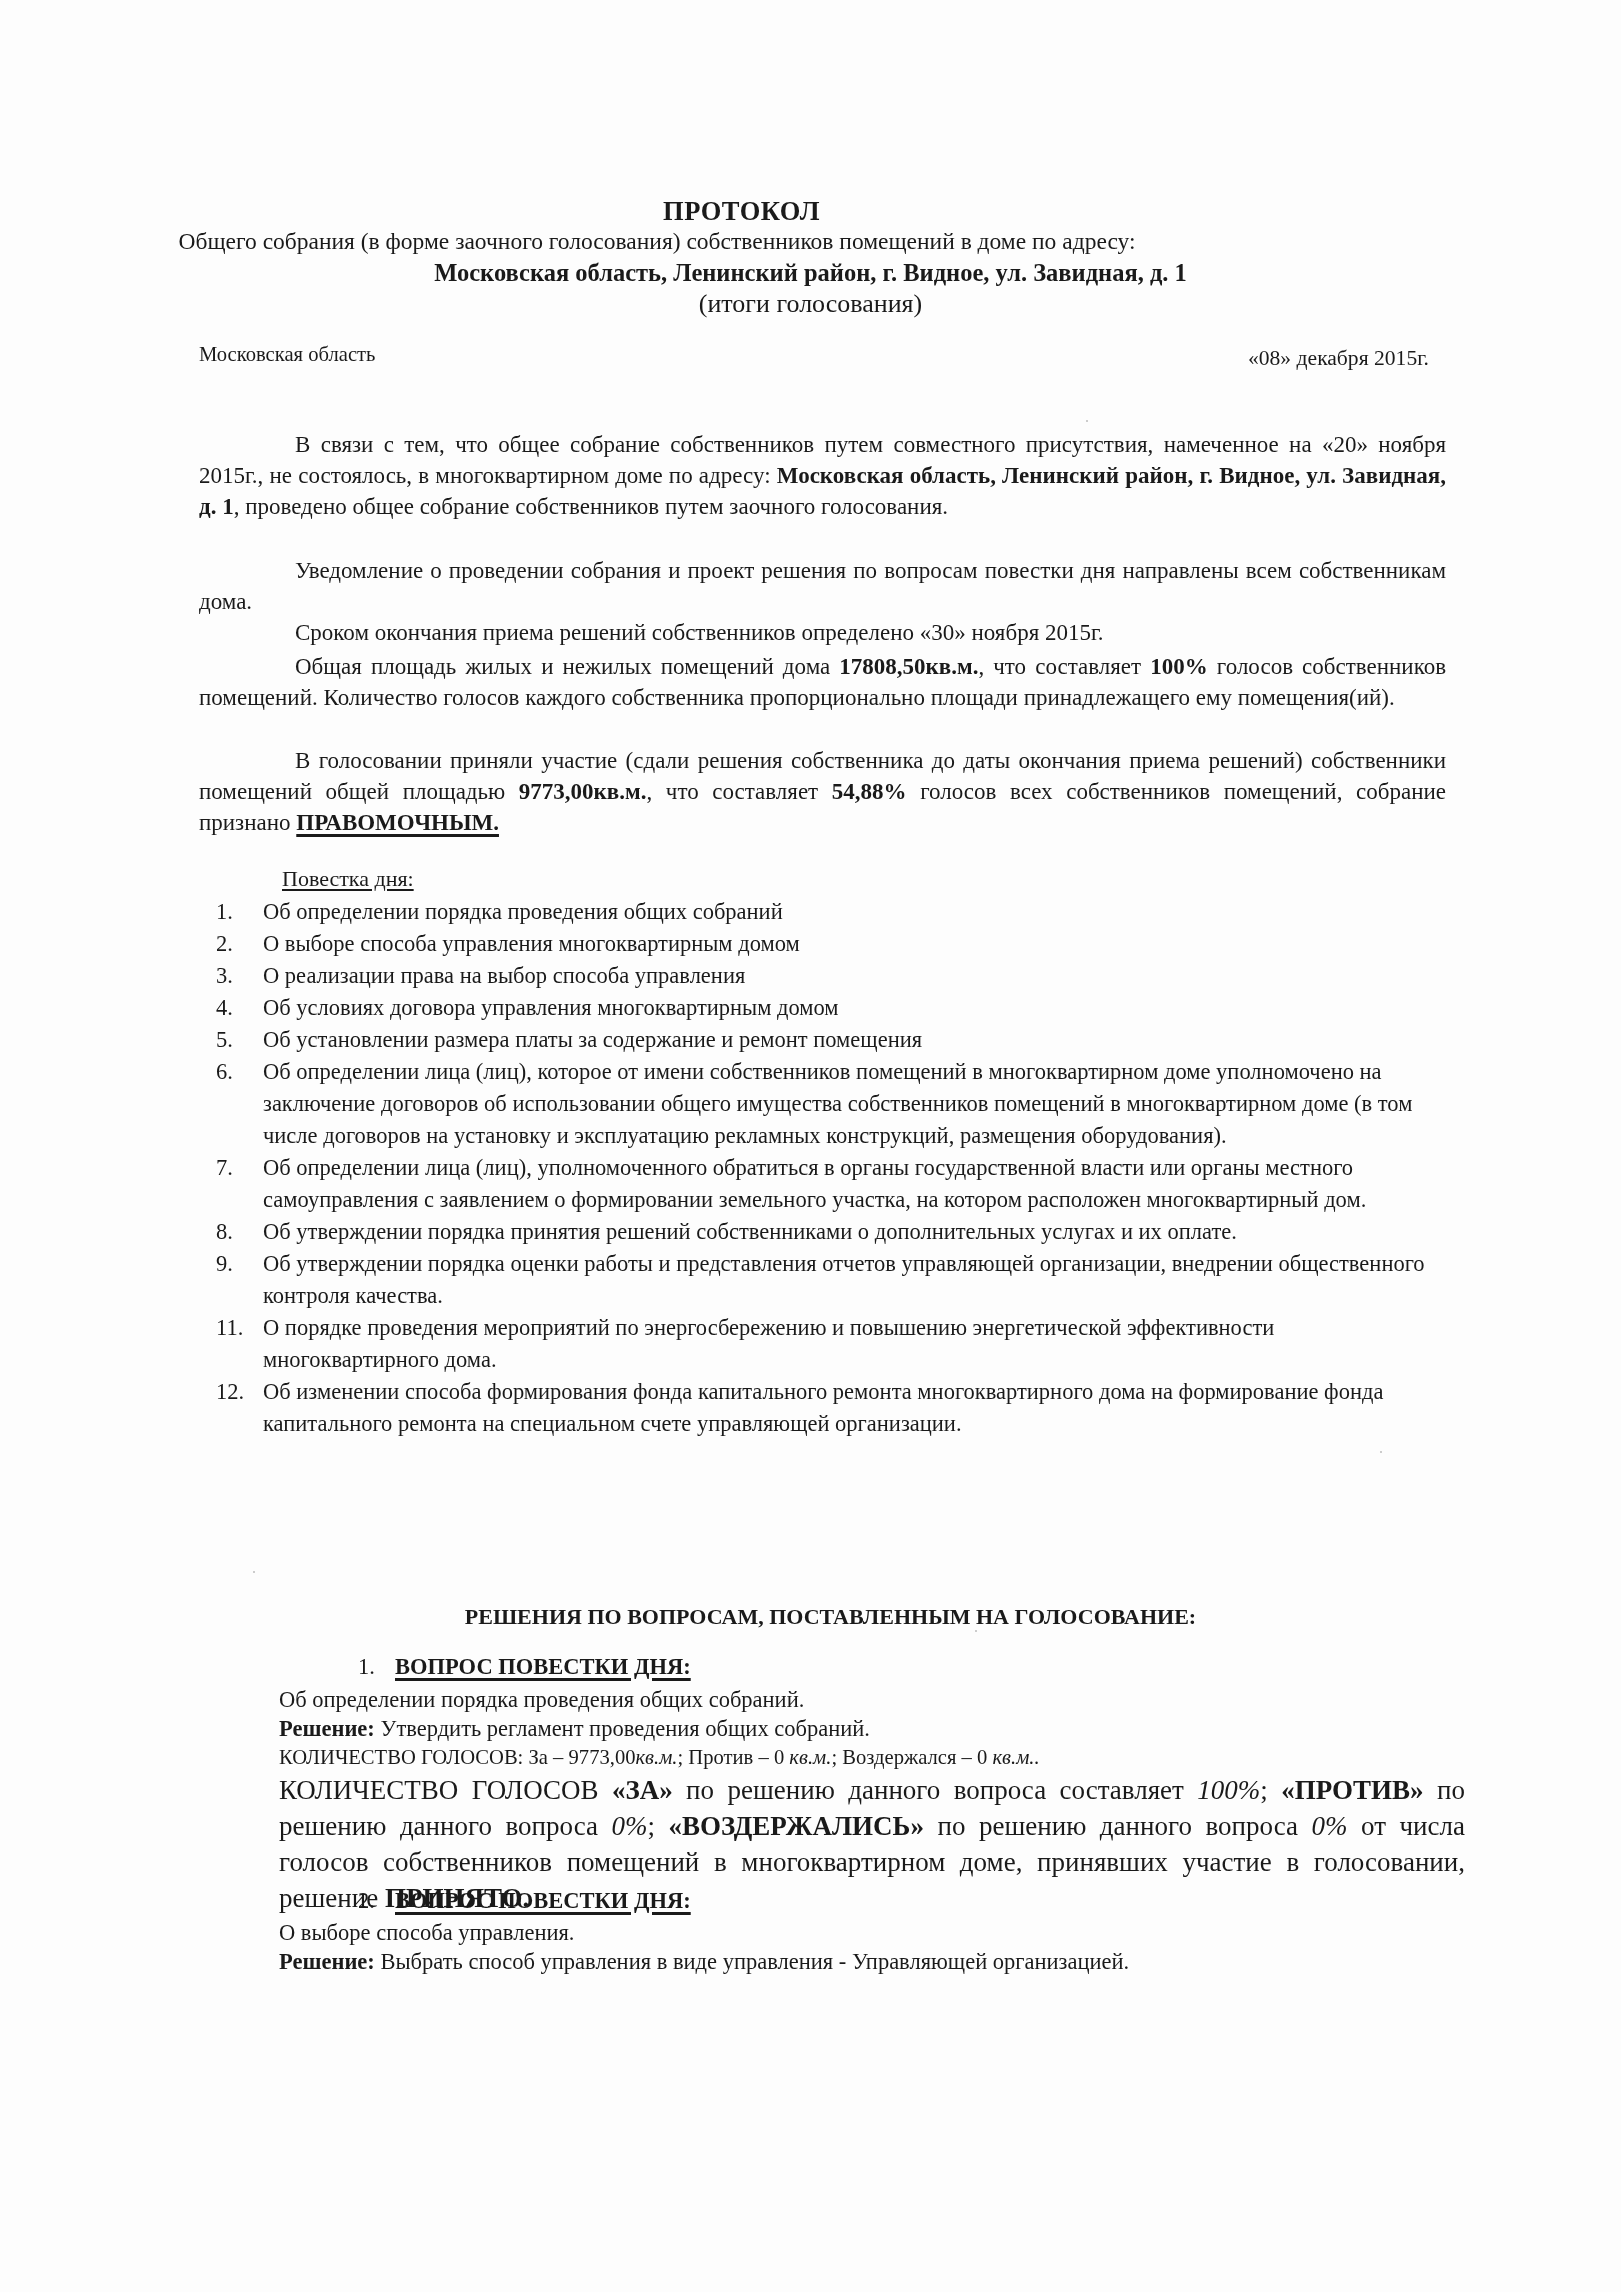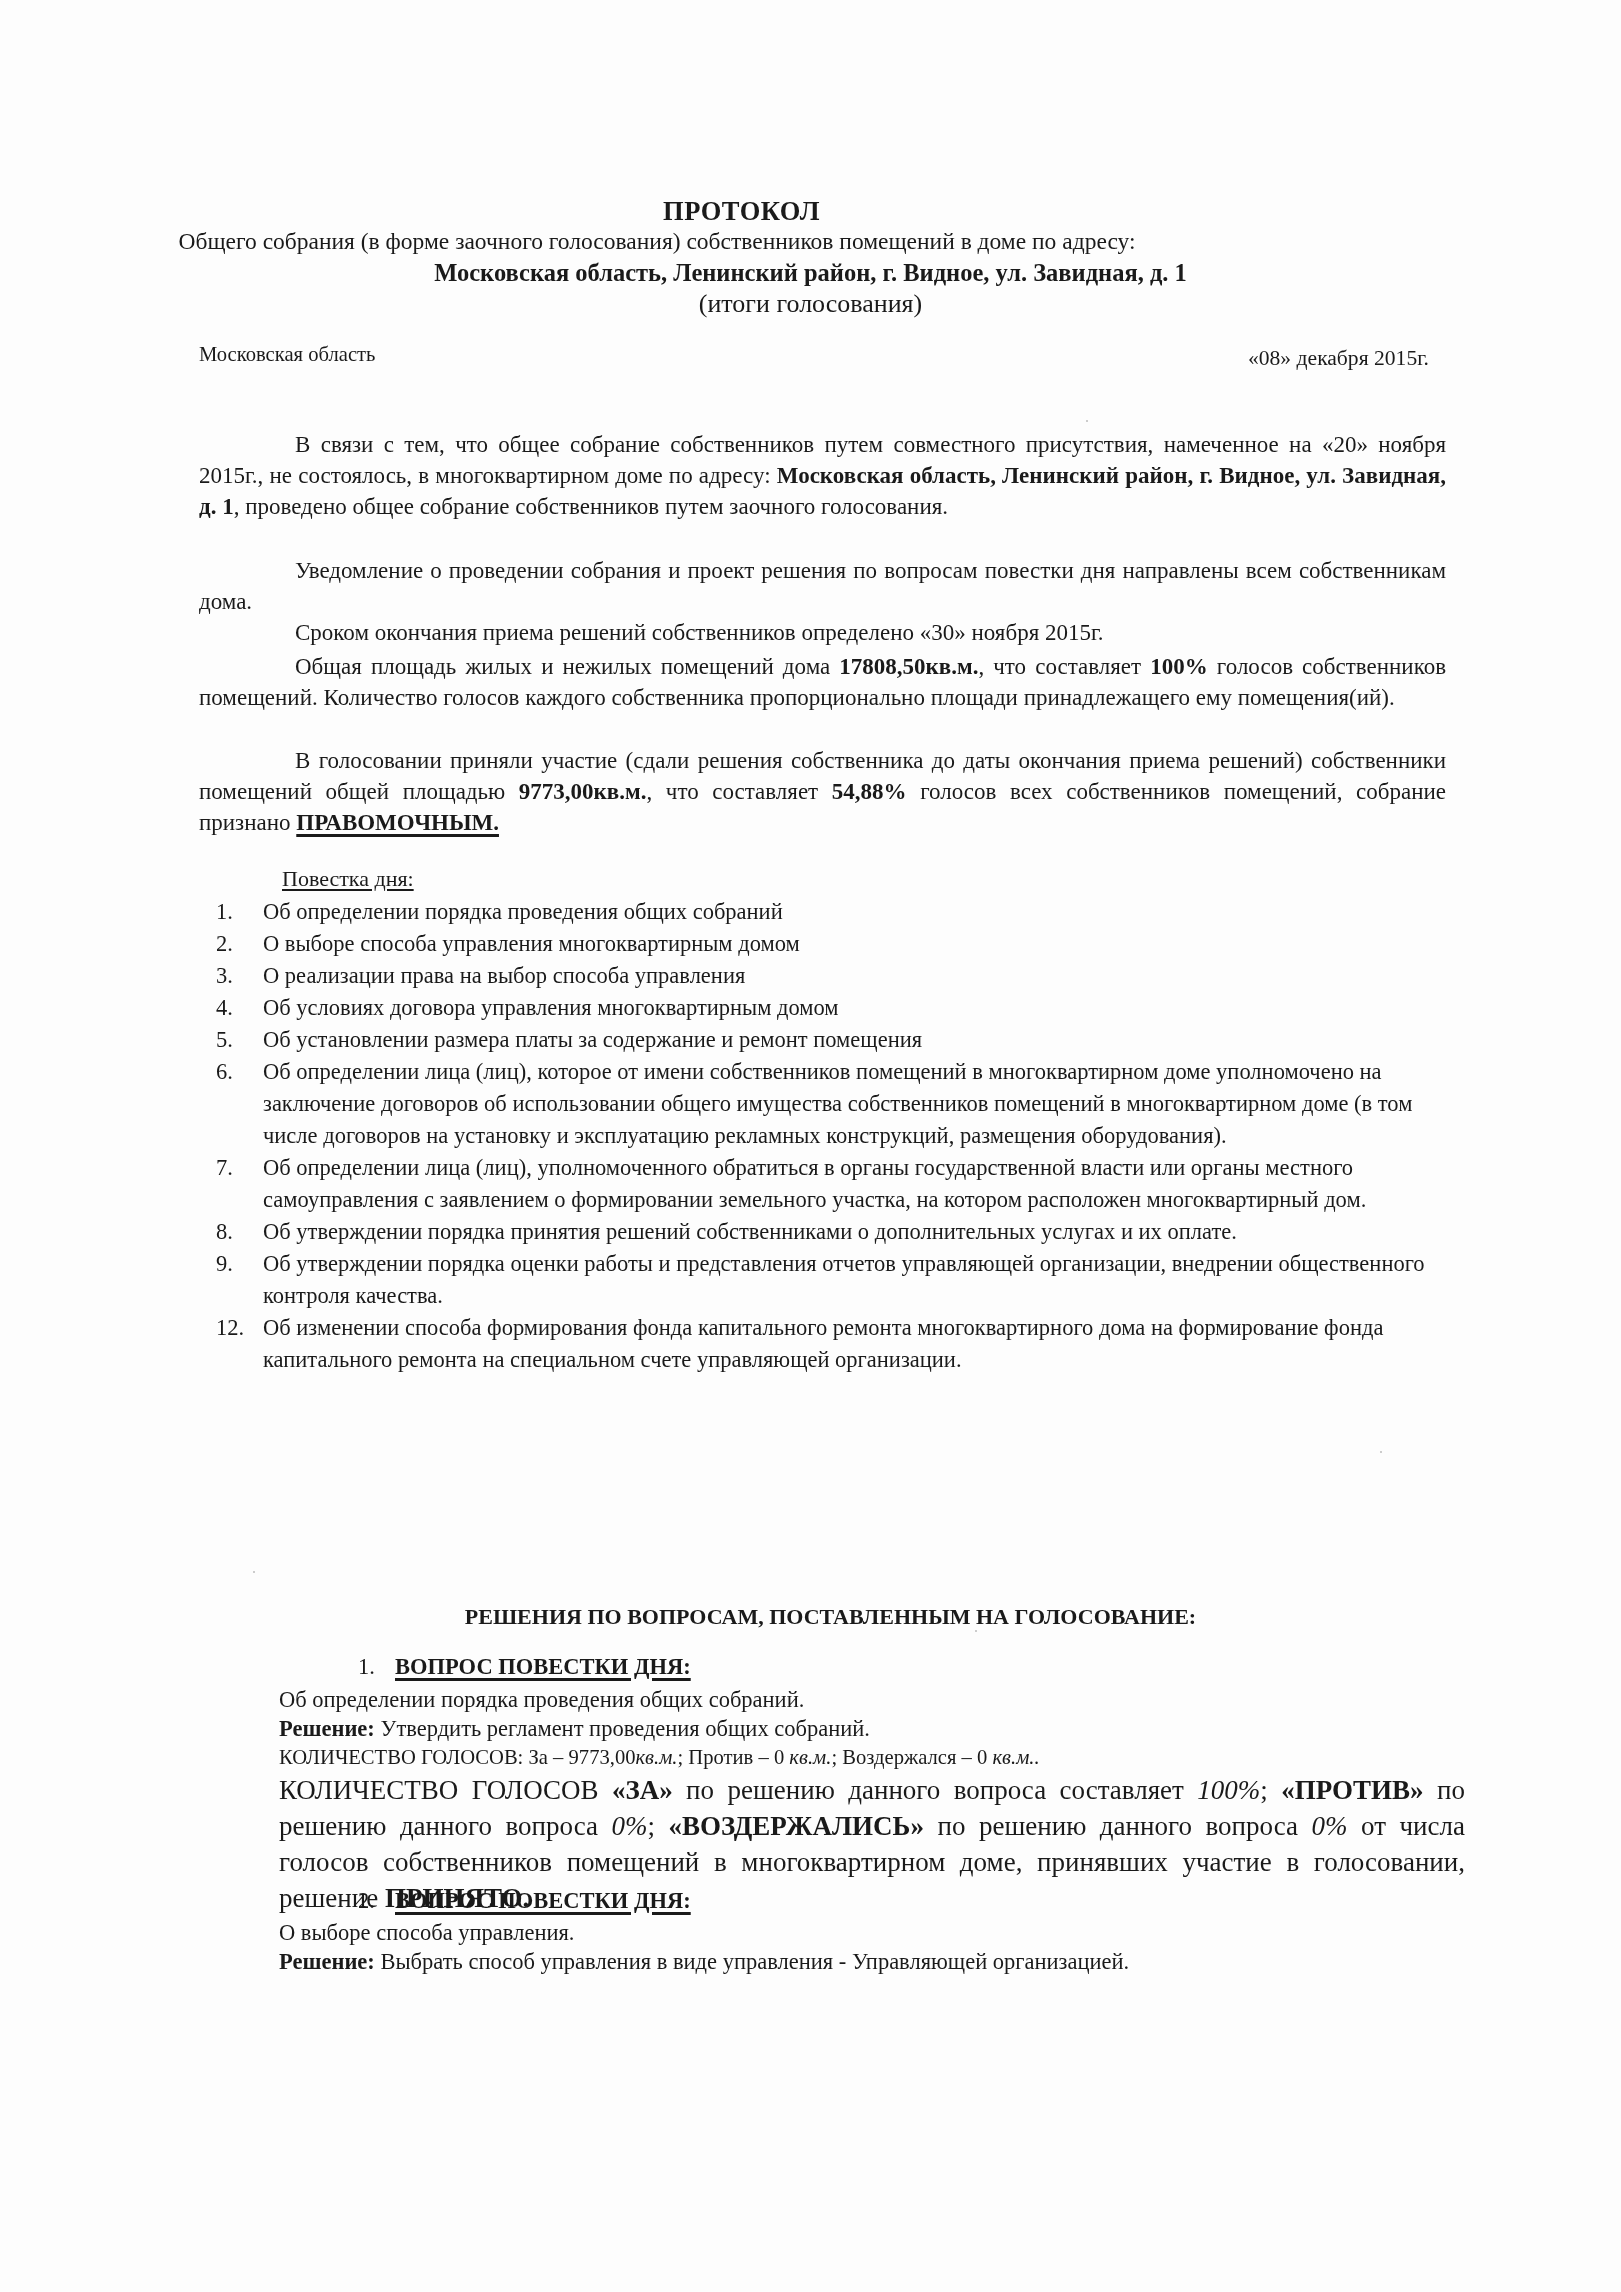--- a/index.html
+++ b/index.html
@@ -113,20 +113,24 @@
       </li>
     <li>
         <span class="num">8.</span>
         <span class="txt">Об утверждении порядка принятия решений собственниками о дополнительных услугах и их оплате.</span>
       </li>
     <li>
         <span class="num">9.</span>
         <span class="txt">Об утверждении порядка оценки работы и представления отчетов управляющей организации, внедрении общественного контроля качества.</span>
       </li>
     <li>
+        <span class="num">11.</span>
+        <span class="txt">О порядке проведения мероприятий по энергосбережению и повышению энергетической эффективности многоквартирного дома.</span>
+      </li>
+    <li>
         <span class="num">12.</span>
         <span class="txt">Об изменении способа формирования фонда капитального ремонта многоквартирного дома на формирование фонда капитального ремонта на специальном счете управляющей организации.</span>
       </li>
   </ul>
 
   <div class="abs decisions-title center">РЕШЕНИЯ ПО ВОПРОСАМ, ПОСТАВЛЕННЫМ НА ГОЛОСОВАНИЕ:</div>
 
   <div class="abs q-head q1-head">
     <span class="qn">1.</span><span class="u">ВОПРОС ПОВЕСТКИ ДНЯ:</span>
   </div>

